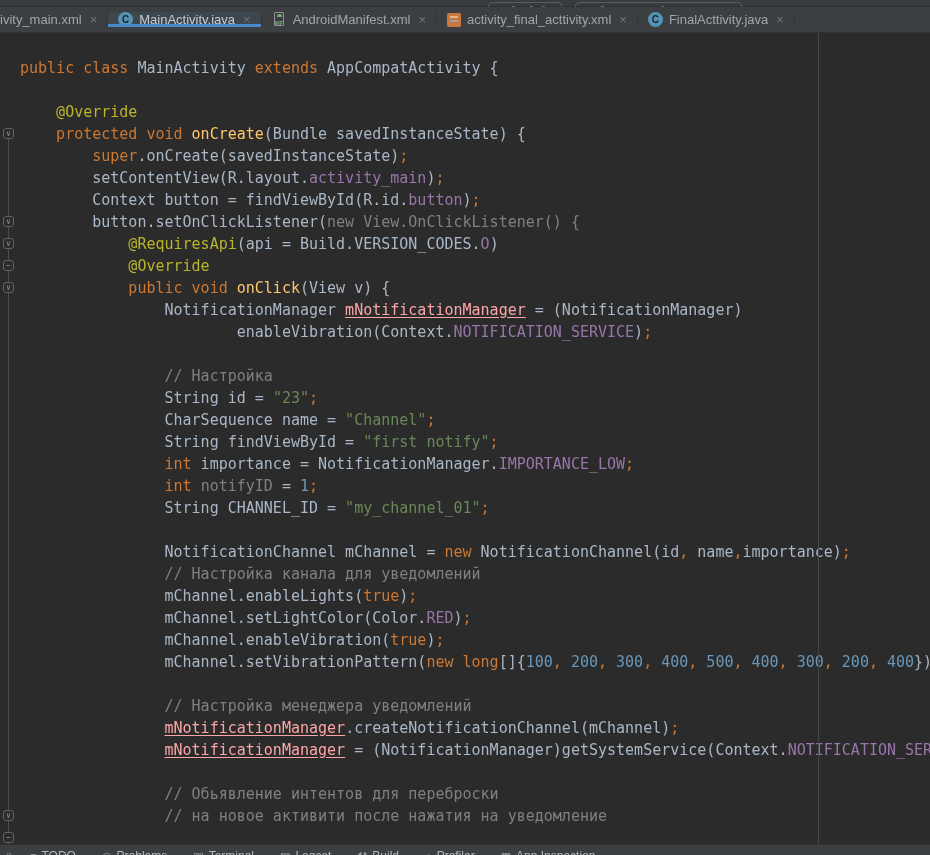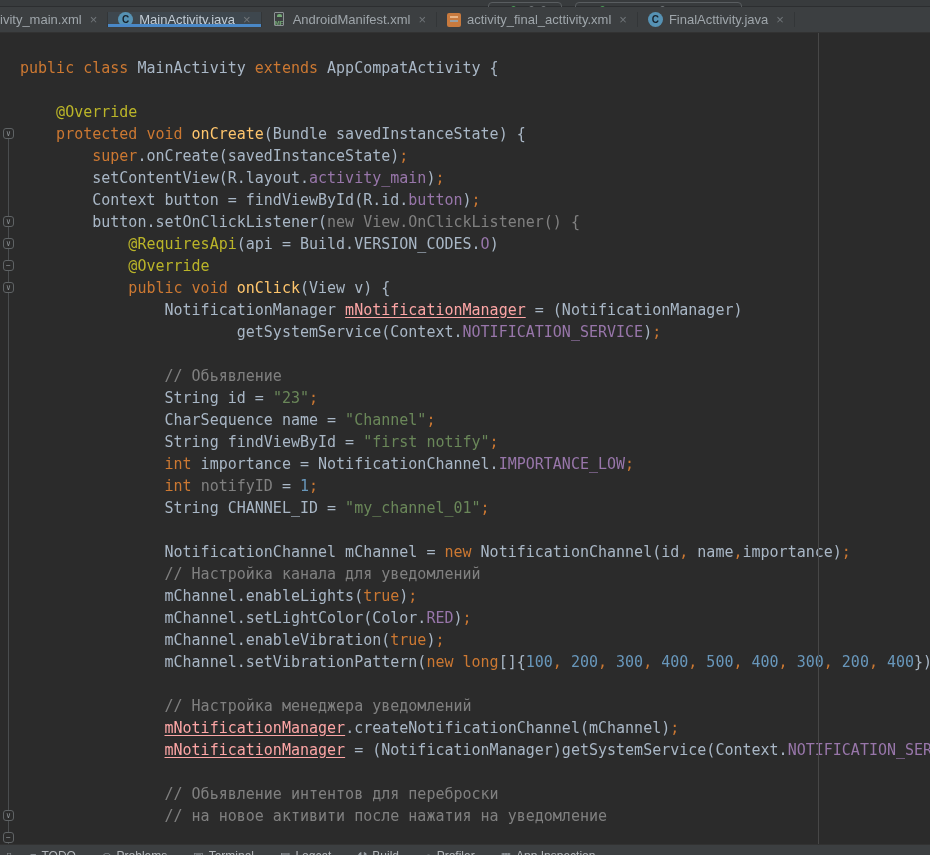--- a/index.html
+++ b/index.html
@@ -121,27 +121,27 @@
         <div class="code-line"><span class="tok-an">    @Override</span></div>
         <div class="code-line"><span class="tok-kw">    protected</span><span class="tok-d"> </span><span class="tok-kw">void</span><span class="tok-d"> </span><span class="tok-m">onCreate</span><span class="tok-d">(Bundle savedInstanceState) {</span></div>
         <div class="code-line"><span class="tok-kw">        super</span><span class="tok-d">.onCreate(savedInstanceState)</span><span class="tok-p">;</span></div>
         <div class="code-line"><span class="tok-d">        setContentView(R.layout.</span><span class="tok-f">activity_main</span><span class="tok-d">)</span><span class="tok-p">;</span></div>
         <div class="code-line"><span class="tok-d">        Context button = findViewById(R.id.</span><span class="tok-f">button</span><span class="tok-d">)</span><span class="tok-p">;</span></div>
         <div class="code-line"><span class="tok-d">        button.setOnClickListener(</span><span class="tok-g">new View.OnClickListener() {</span></div>
         <div class="code-line"><span class="tok-an">            @RequiresApi</span><span class="tok-d">(api = Build.VERSION_CODES.</span><span class="tok-f">O</span><span class="tok-d">)</span></div>
         <div class="code-line"><span class="tok-an">            @Override</span></div>
         <div class="code-line"><span class="tok-kw">            public</span><span class="tok-d"> </span><span class="tok-kw">void</span><span class="tok-d"> </span><span class="tok-m">onClick</span><span class="tok-d">(View v) {</span></div>
         <div class="code-line"><span class="tok-d">                NotificationManager </span><span class="tok-u">mNotificationManager</span><span class="tok-d"> = (NotificationManager)</span></div>
-        <div class="code-line"><span class="tok-d">                        getSystemService(Context.</span><span class="tok-f">NOTIFICATION_SERVICE</span><span class="tok-d">)</span><span class="tok-p">;</span></div>
+        <div class="code-line"><span class="tok-d">                        enableVibration(Context.</span><span class="tok-f">NOTIFICATION_SERVICE</span><span class="tok-d">)</span><span class="tok-p">;</span></div>
         <div class="code-line"></div>
-        <div class="code-line"><span class="tok-c">                // Обьявление</span></div>
+        <div class="code-line"><span class="tok-c">                // Настройка</span></div>
         <div class="code-line"><span class="tok-d">                String id = </span><span class="tok-s">"23"</span><span class="tok-p">;</span></div>
         <div class="code-line"><span class="tok-d">                CharSequence name = </span><span class="tok-s">"Channel"</span><span class="tok-p">;</span></div>
         <div class="code-line"><span class="tok-d">                String findViewById = </span><span class="tok-s">"first notify"</span><span class="tok-p">;</span></div>
-        <div class="code-line"><span class="tok-kw">                int</span><span class="tok-d"> importance = NotificationChannel.</span><span class="tok-f">IMPORTANCE_LOW</span><span class="tok-p">;</span></div>
+        <div class="code-line"><span class="tok-kw">                int</span><span class="tok-d"> importance = NotificationManager.</span><span class="tok-f">IMPORTANCE_LOW</span><span class="tok-p">;</span></div>
         <div class="code-line"><span class="tok-kw">                int</span><span class="tok-d"> </span><span class="tok-g">notifyID</span><span class="tok-d"> = </span><span class="tok-n">1</span><span class="tok-p">;</span></div>
         <div class="code-line"><span class="tok-d">                String CHANNEL_ID = </span><span class="tok-s">"my_channel_01"</span><span class="tok-p">;</span></div>
         <div class="code-line"></div>
         <div class="code-line"><span class="tok-d">                NotificationChannel mChannel = </span><span class="tok-kw">new</span><span class="tok-d"> NotificationChannel(id</span><span class="tok-p">,</span><span class="tok-d"> name</span><span class="tok-p">,</span><span class="tok-d">importance)</span><span class="tok-p">;</span></div>
         <div class="code-line"><span class="tok-c">                // Настройка канала для уведомлений</span></div>
         <div class="code-line"><span class="tok-d">                mChannel.enableLights(</span><span class="tok-kw">true</span><span class="tok-d">)</span><span class="tok-p">;</span></div>
         <div class="code-line"><span class="tok-d">                mChannel.setLightColor(Color.</span><span class="tok-f">RED</span><span class="tok-d">)</span><span class="tok-p">;</span></div>
         <div class="code-line"><span class="tok-d">                mChannel.enableVibration(</span><span class="tok-kw">true</span><span class="tok-d">)</span><span class="tok-p">;</span></div>
         <div class="code-line"><span class="tok-d">                mChannel.setVibrationPattern(</span><span class="tok-kw">new</span><span class="tok-d"> </span><span class="tok-kw">long</span><span class="tok-d">[]{</span><span class="tok-n">100</span><span class="tok-p">,</span><span class="tok-d"> </span><span class="tok-n">200</span><span class="tok-p">,</span><span class="tok-d"> </span><span class="tok-n">300</span><span class="tok-p">,</span><span class="tok-d"> </span><span class="tok-n">400</span><span class="tok-p">,</span><span class="tok-d"> </span><span class="tok-n">500</span><span class="tok-p">,</span><span class="tok-d"> </span><span class="tok-n">400</span><span class="tok-p">,</span><span class="tok-d"> </span><span class="tok-n">300</span><span class="tok-p">,</span><span class="tok-d"> </span><span class="tok-n">200</span><span class="tok-p">,</span><span class="tok-d"> </span><span class="tok-n">400</span><span class="tok-d">})</span><span class="tok-p">;</span></div>
         <div class="code-line"></div>

